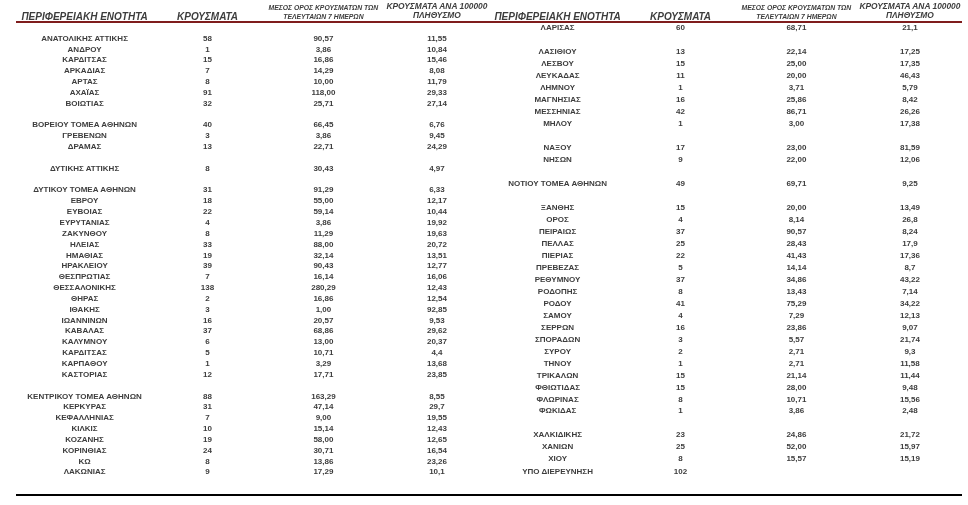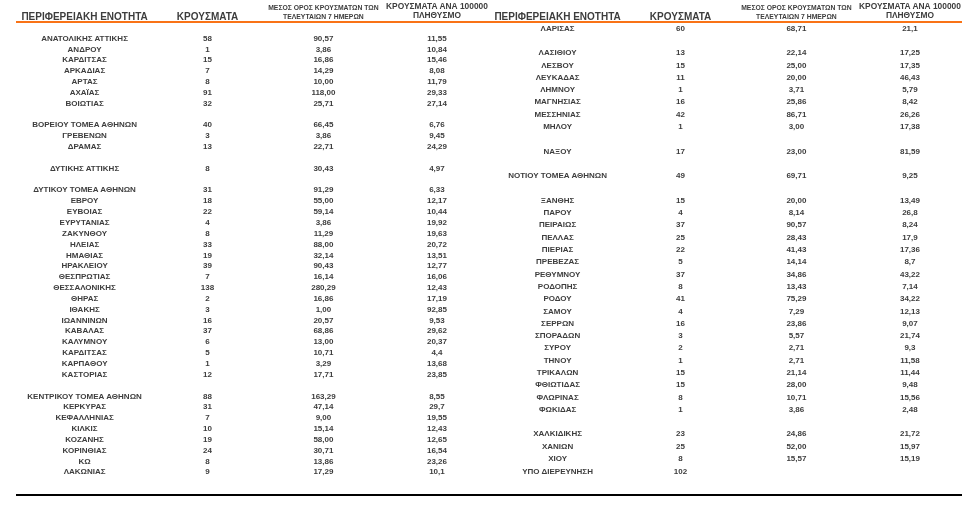--- a/index.html
+++ b/index.html
@@ -34,23 +34,24 @@
     text-align: center;
     white-space: nowrap;
     overflow: hidden;
   }
   table.cases col.c-region  { width: 29%; }
   table.cases col.c-cases   { width: 23%; }
   table.cases col.c-avg7    { width: 26%; }
   table.cases col.c-per100k { width: 22%; }
   thead th {
     vertical-align: bottom;
-    border-bottom: 2px solid #f97316;
+    border-bottom: 2px solid #7f1d1d;
     padding-top: 3px;
     padding-bottom: 1px;
+    font-style: italic;
   }
   .h-line {
     font-size: 10px;
     line-height: 9px;
   }
   .h-small .h-line {
     font-size: 6.8px;
     line-height: 8.2px;
   }
   .h-big .h-line {
@@ -241,21 +242,21 @@
           <tr>
             <td>ΘΕΣΣΑΛΟΝΙΚΗΣ</td>
             <td>138</td>
             <td>280,29</td>
             <td>12,43</td>
           </tr>
           <tr>
             <td>ΘΗΡΑΣ</td>
             <td>2</td>
             <td>16,86</td>
-            <td>17,19</td>
+            <td>12,54</td>
           </tr>
           <tr>
             <td>ΙΘΑΚΗΣ</td>
             <td>3</td>
             <td>1,00</td>
             <td>92,85</td>
           </tr>
           <tr>
             <td>ΙΩΑΝΝΙΝΩΝ</td>
             <td>16</td>
@@ -425,40 +426,46 @@
           </tr>
           <tr class="spacer">
             <td colspan="4"></td>
           </tr>
           <tr>
             <td>ΝΑΞΟΥ</td>
             <td>17</td>
             <td>23,00</td>
             <td>81,59</td>
           </tr>
+          <tr>
+            <td>ΝΗΣΩΝ</td>
+            <td>9</td>
+            <td>22,00</td>
+            <td>12,06</td>
+          </tr>
           <tr class="spacer">
             <td colspan="4"></td>
           </tr>
           <tr>
             <td>ΝΟΤΙΟΥ ΤΟΜΕΑ ΑΘΗΝΩΝ</td>
             <td>49</td>
             <td>69,71</td>
             <td>9,25</td>
           </tr>
           <tr class="spacer">
             <td colspan="4"></td>
           </tr>
           <tr>
             <td>ΞΑΝΘΗΣ</td>
             <td>15</td>
             <td>20,00</td>
             <td>13,49</td>
           </tr>
           <tr>
-            <td>ΠΑΡΟΥ</td>
+            <td>ΟΡΟΣ</td>
             <td>4</td>
             <td>8,14</td>
             <td>26,8</td>
           </tr>
           <tr>
             <td>ΠΕΙΡΑΙΩΣ</td>
             <td>37</td>
             <td>90,57</td>
             <td>8,24</td>
           </tr>

